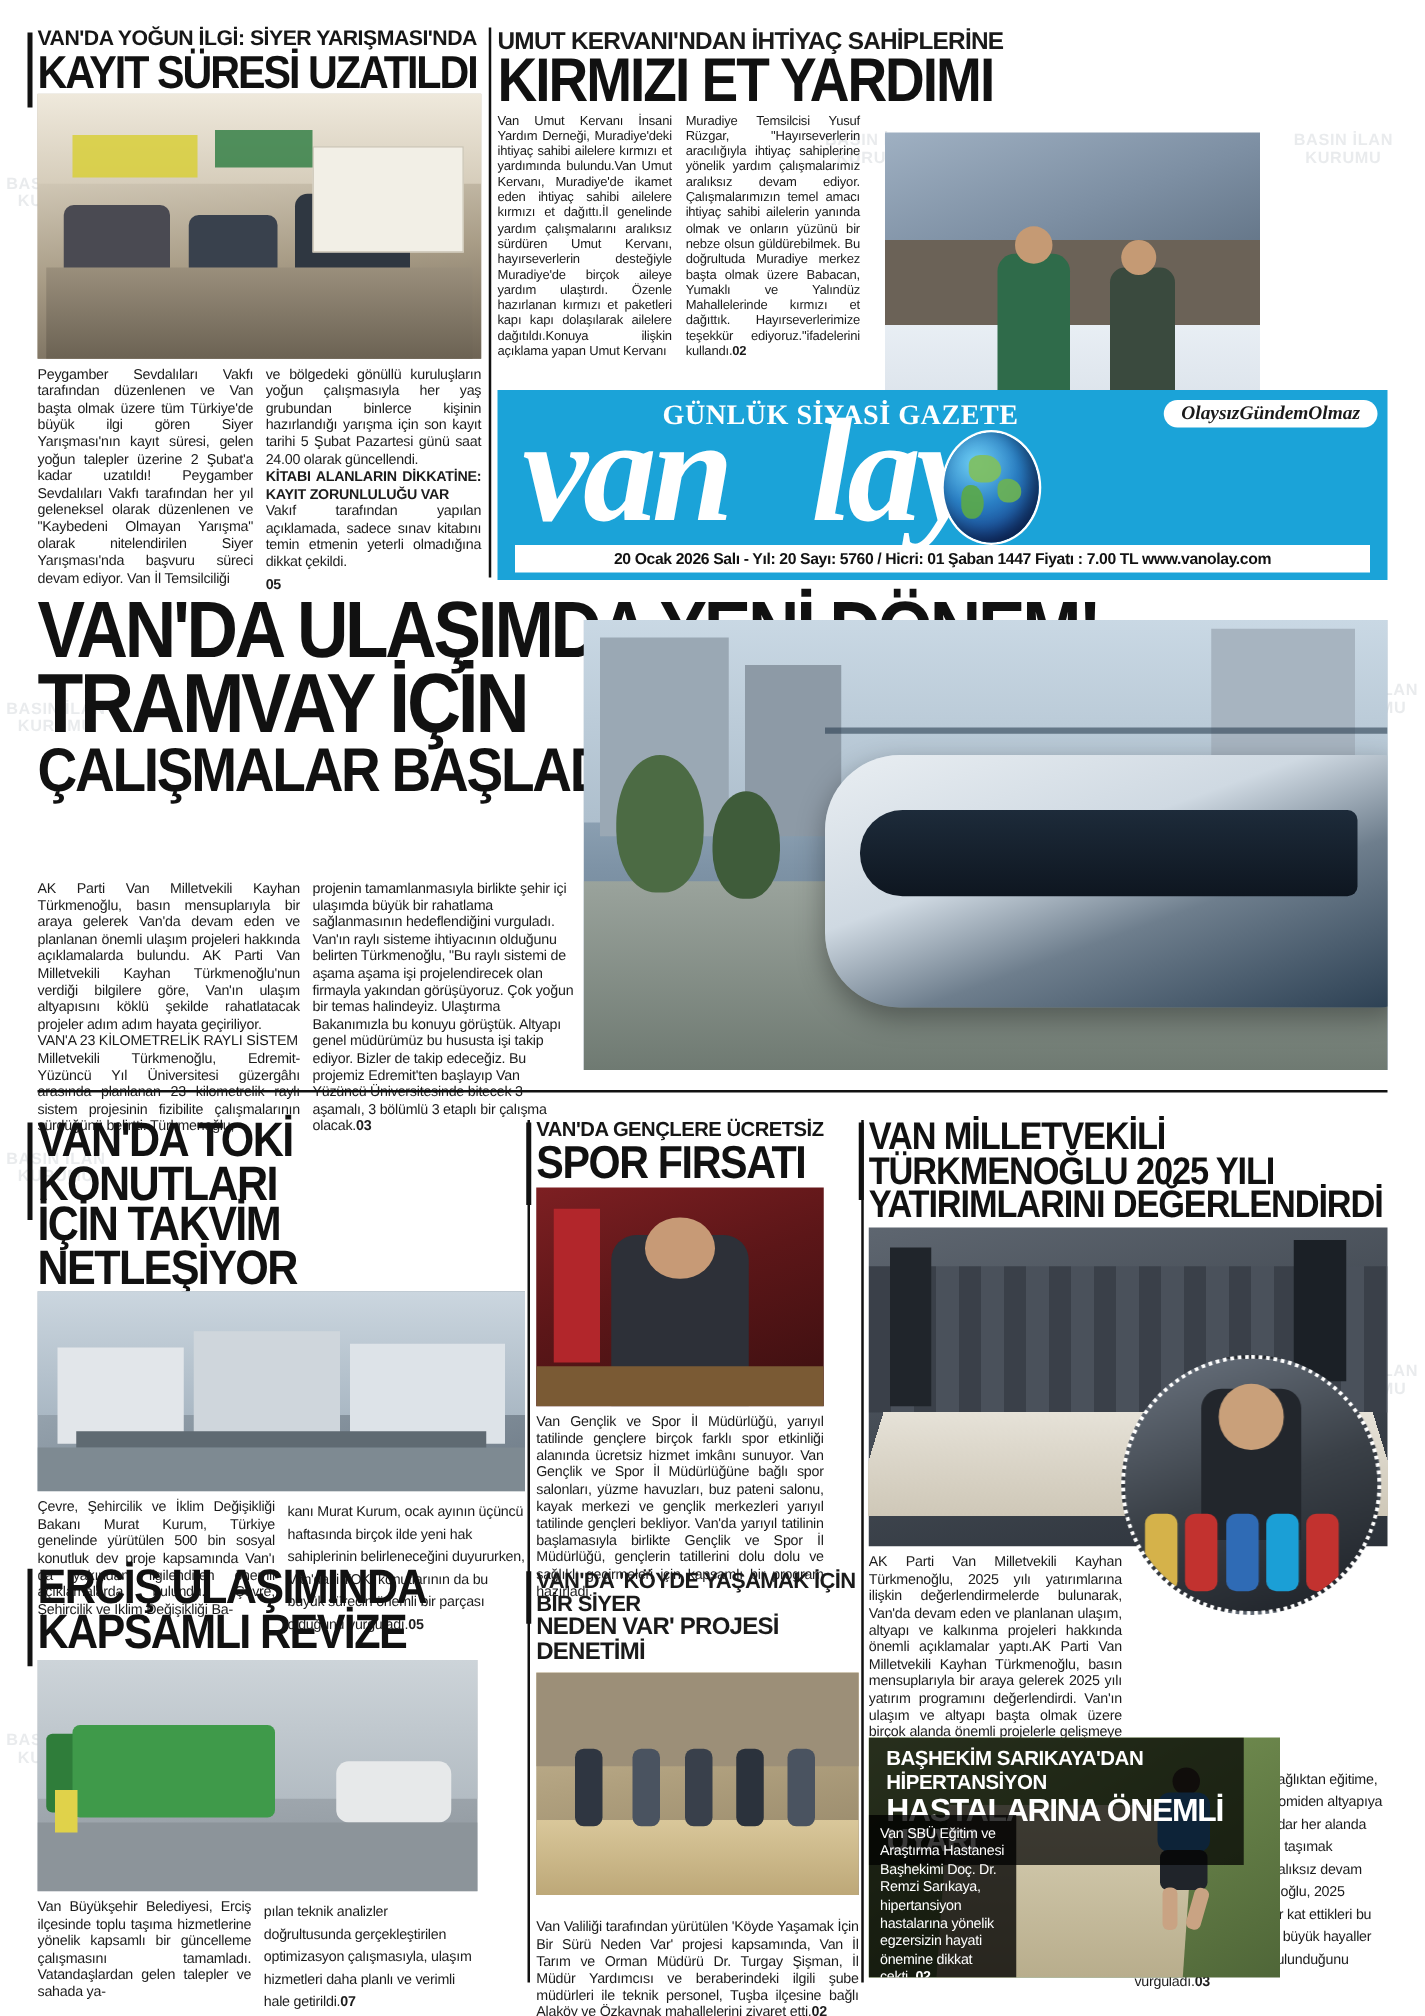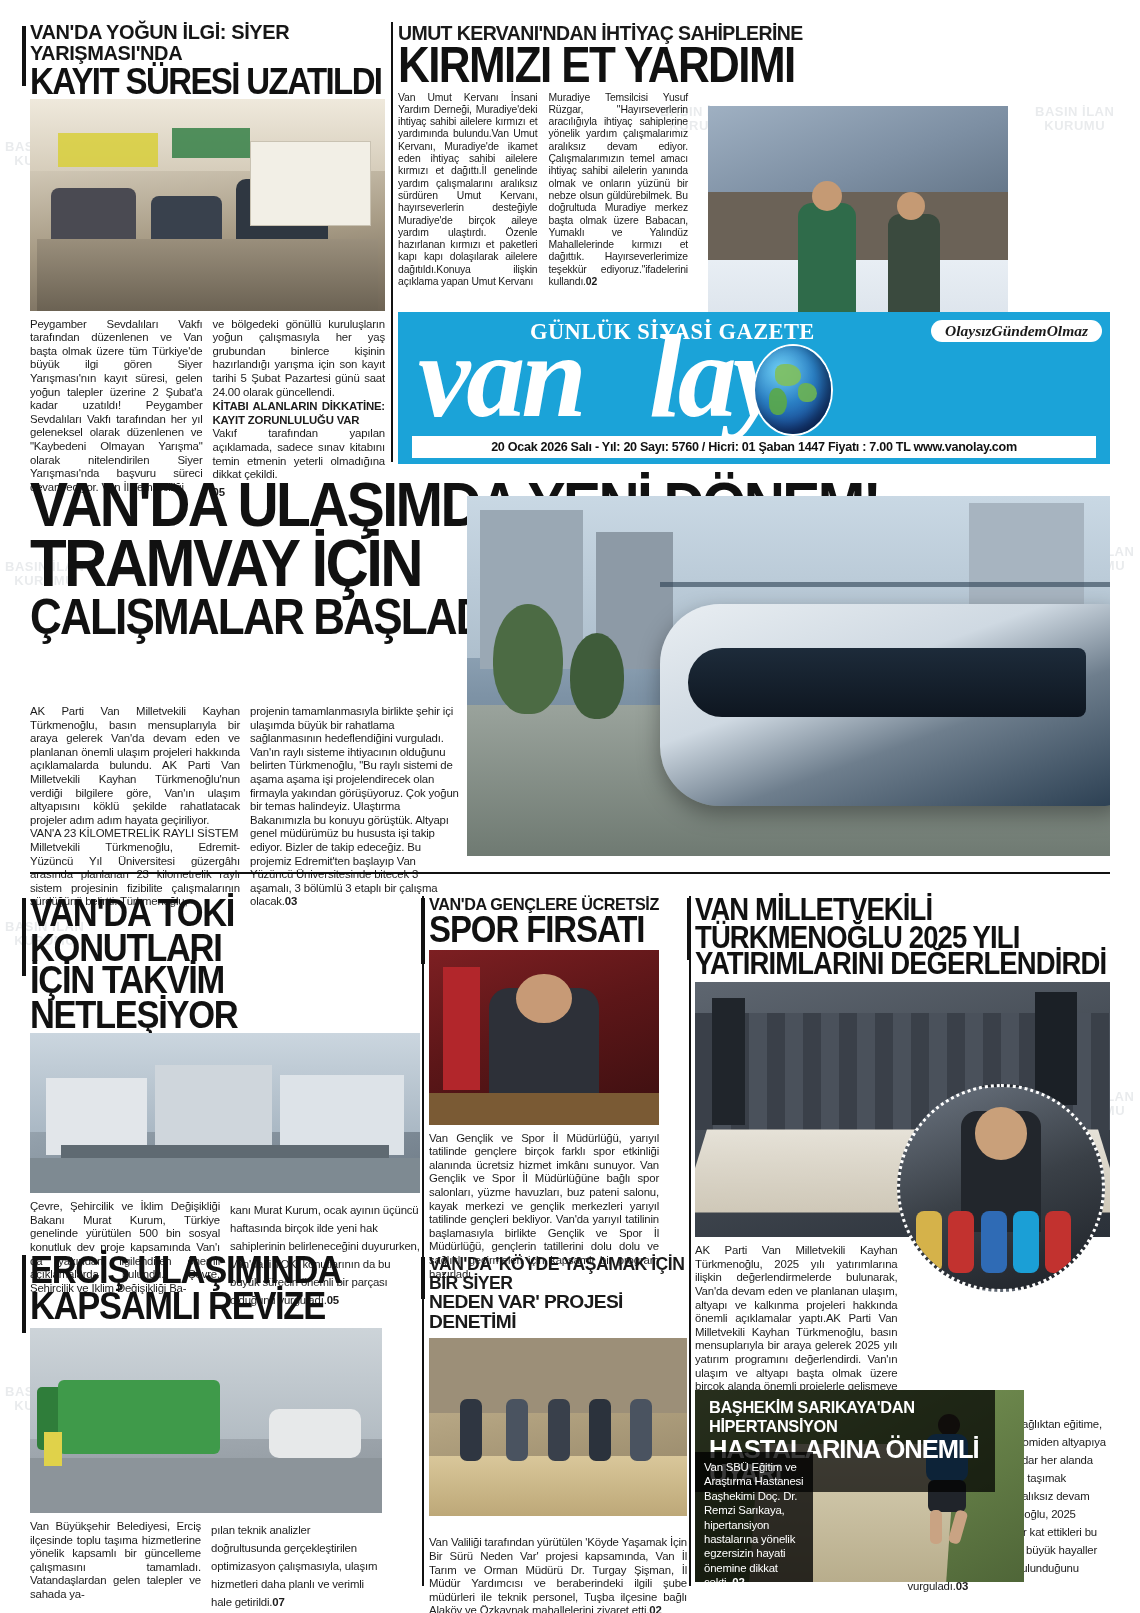--- a/index.html
+++ b/index.html
@@ -8,21 +8,21 @@
     background: #ffffff;
     font-family: "Liberation Sans", sans-serif;
     color: #1a1a1a;
     overflow: hidden;
     position: relative;
   }
   .page { position: relative; width: 1140px; height: 1613px; padding: 22px 28px 12px 30px; }
 
   
   .kicker {
-    font-weight: bold; font-size: 20px; letter-spacing: -0.4px;
+    font-weight: bold; font-size: 17px; letter-spacing: -0.4px;
     line-height: 1.05; color: #161616; white-space: nowrap;
   }
   .kicker-w { white-space: normal; }
   .mainhead {
     font-weight: bold; color: #111;
     letter-spacing: -1.6px; line-height: 0.9;
     transform: scaleY(1.12); transform-origin: left top;
   }
   .body-txt {
     font-size: 11.4px; line-height: 13.6px; text-align: justify;

